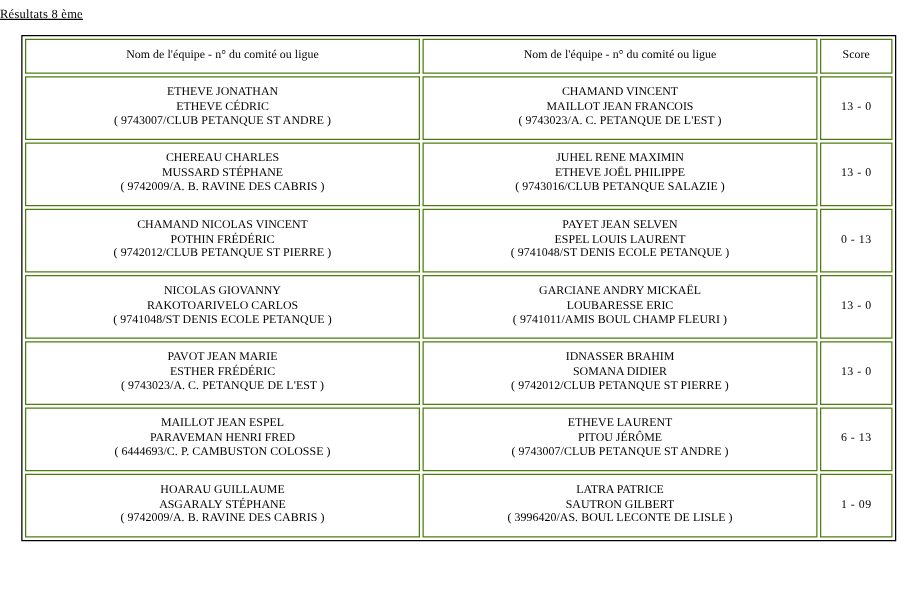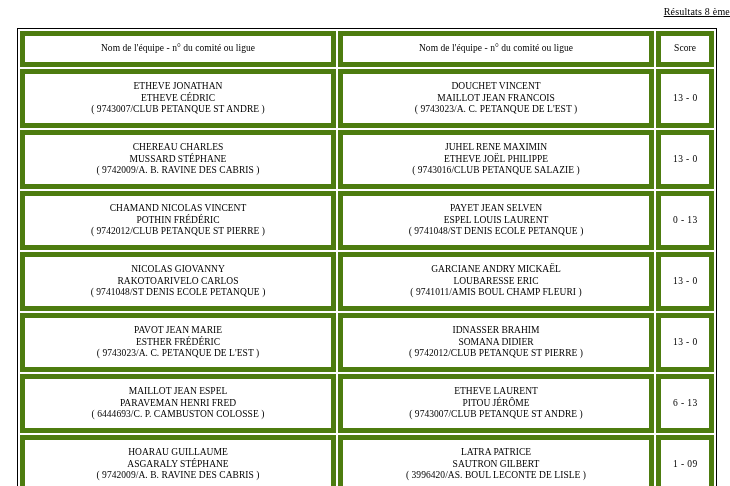--- a/index.html
+++ b/index.html
@@ -15,21 +15,21 @@
     font-family: "Liberation Serif", "DejaVu Serif", serif;
     color: #000000;
   }
   #page {
     position: relative;
     width: 730px;
     height: 486px;
     background: #ffffff;
   }
   .page-title {
-    text-align: right;
+    text-align: left;
     font-family: "Liberation Serif", "DejaVu Serif", serif;
     font-size: 10px;
     line-height: 12px;
     letter-spacing: 0.2px;
     text-decoration: underline;
     padding-top: 6px;
     padding-bottom: 4px;
     color: #000000;
     white-space: nowrap;
   }
@@ -42,21 +42,21 @@
   table.results {
     width: 696px;
     border-collapse: separate;
     border-spacing: 2px;
     border: 1px solid #000000;
     background: #ffffff;
     table-layout: fixed;
   }
   table.results td,
   table.results th {
-    border: 5px solid #4d7c0f;
+    border: 1px solid #4d7c0f;
     background: #ffffff;
     font-weight: normal;
     vertical-align: middle;
     text-align: center;
     font-family: "Liberation Serif", "DejaVu Serif", serif;
     font-size: 9.5px;
     line-height: 11.6px;
     color: #000000;
     padding: 2px 12px;
     margin-left: 36px;
@@ -110,21 +110,21 @@
         </tr>
       </thead>
       <tbody id="results-body">
           <tr>
             <td class="team">
               <span class="ln">ETHEVE JONATHAN</span>
               <span class="ln">ETHEVE CÉDRIC</span>
               <span class="ln club">( 9743007/CLUB PETANQUE ST ANDRE )</span>
             </td>
             <td class="team win">
-              <span class="ln">DOUCHET VINCENT</span>
+              <span class="ln">CHAMAND VINCENT</span>
               <span class="ln">MAILLOT JEAN FRANCOIS</span>
               <span class="ln club">( 9743023/A. C. PETANQUE DE L'EST )</span>
             </td>
             <td class="score">13 - 0</td>
           </tr>
           <tr>
             <td class="team">
               <span class="ln">CHEREAU CHARLES</span>
               <span class="ln">MUSSARD STÉPHANE</span>
               <span class="ln club">( 9742009/A. B. RAVINE DES CABRIS )</span>

